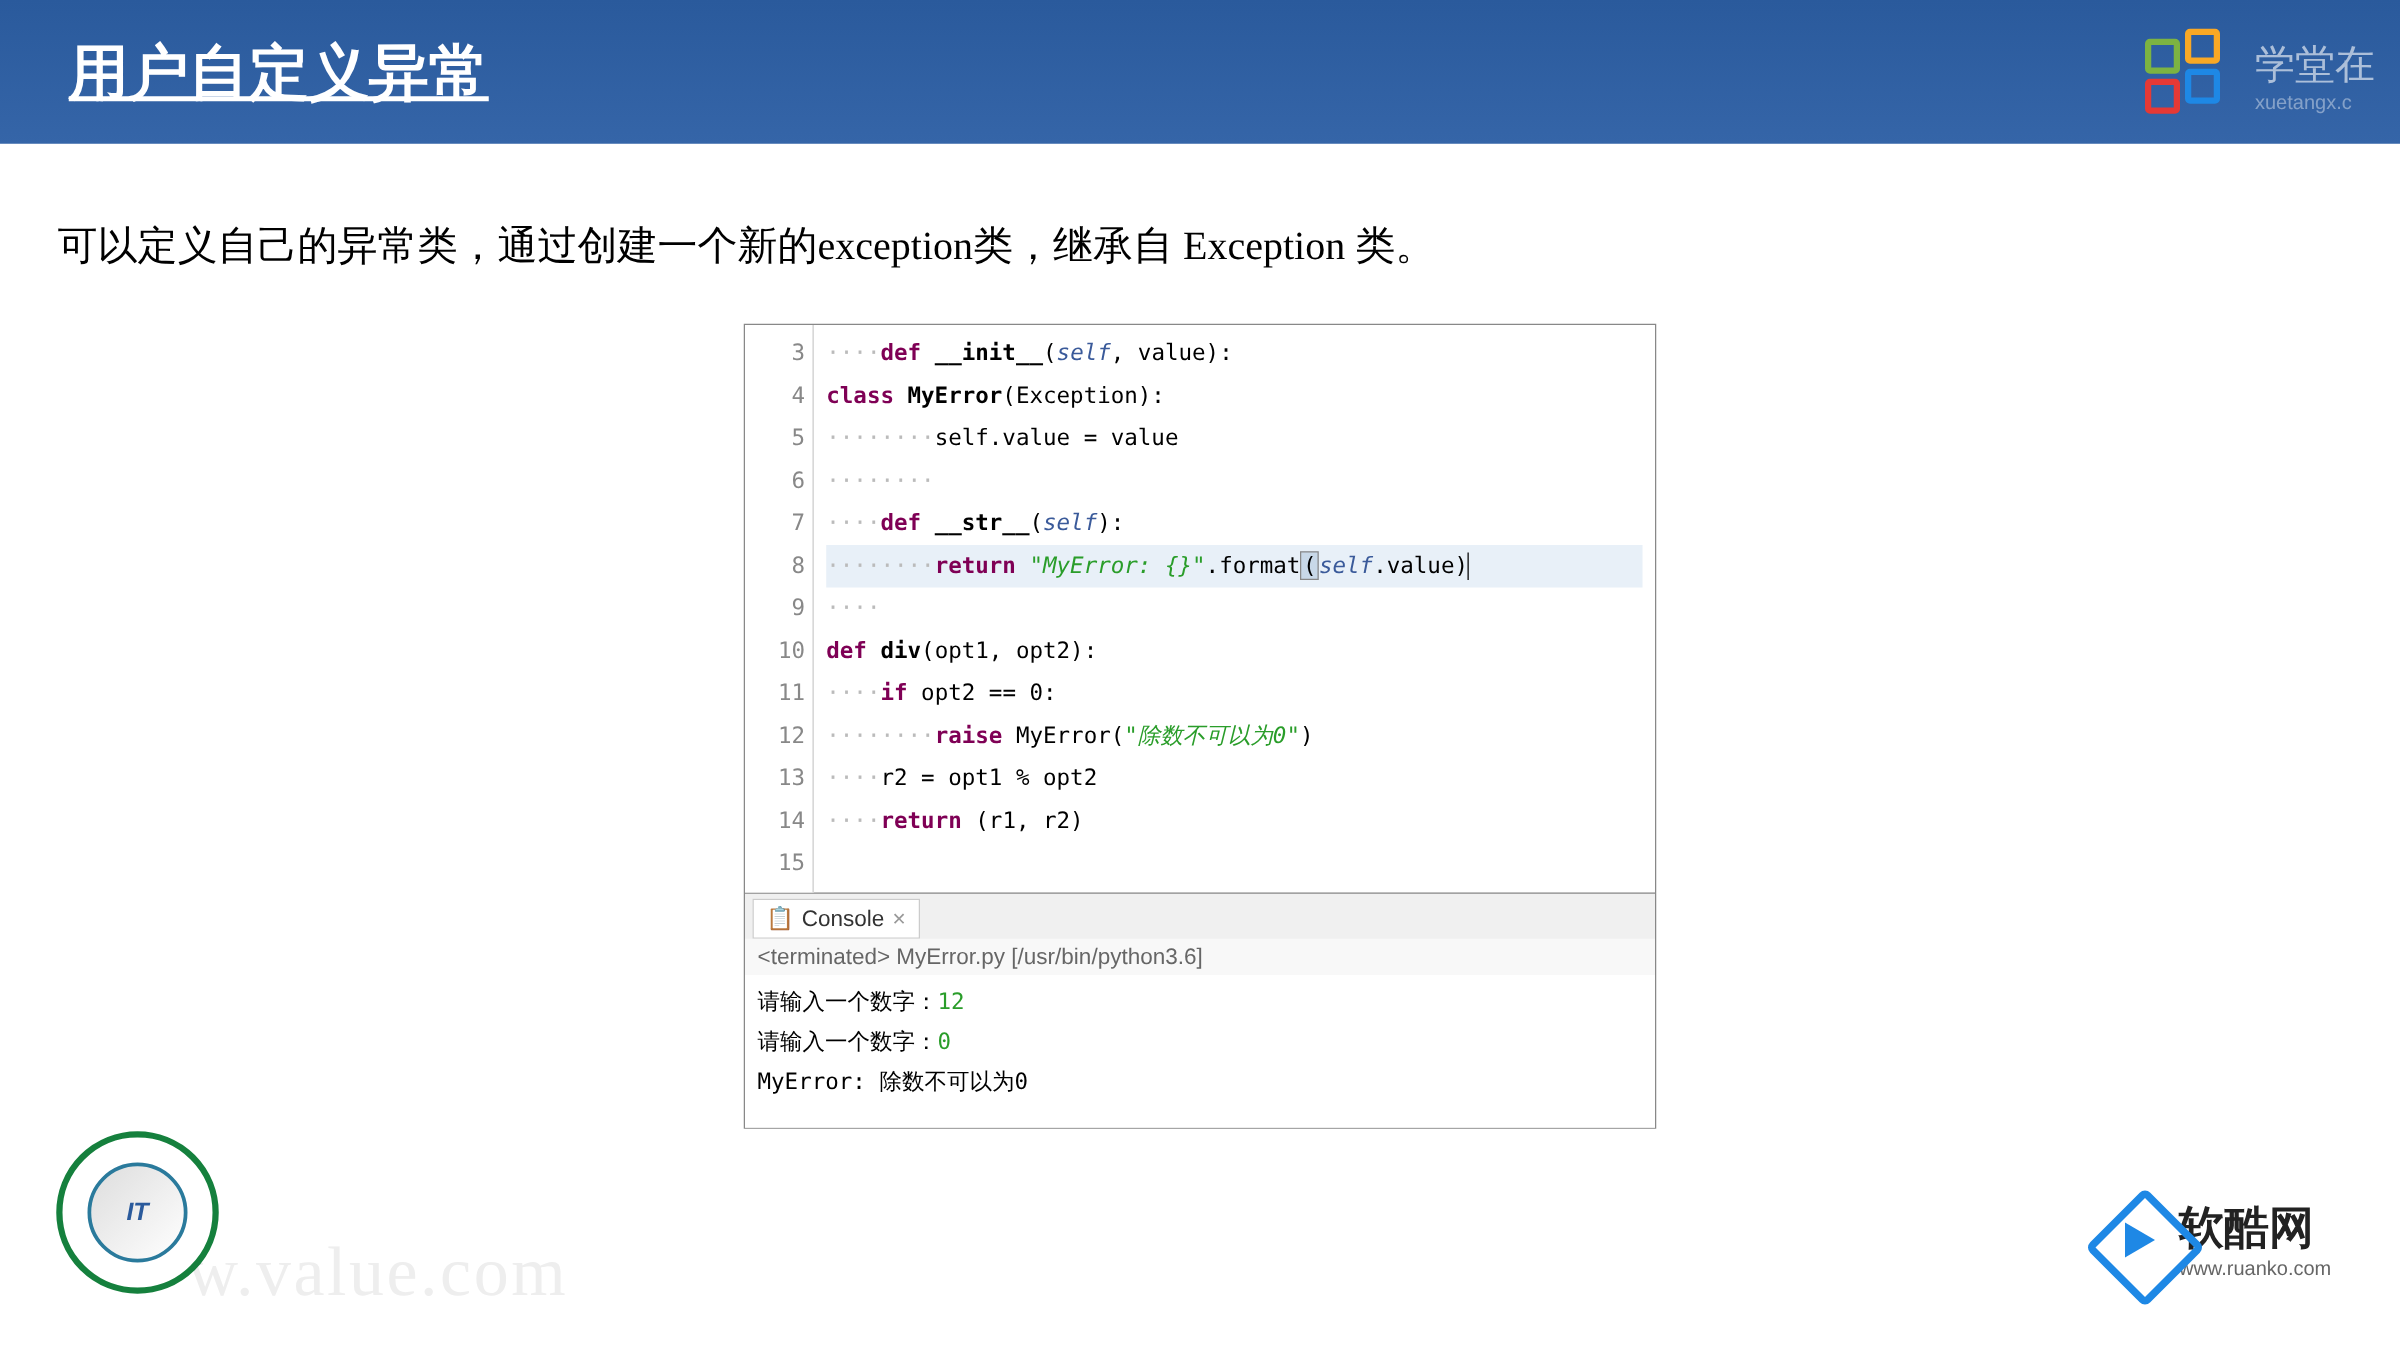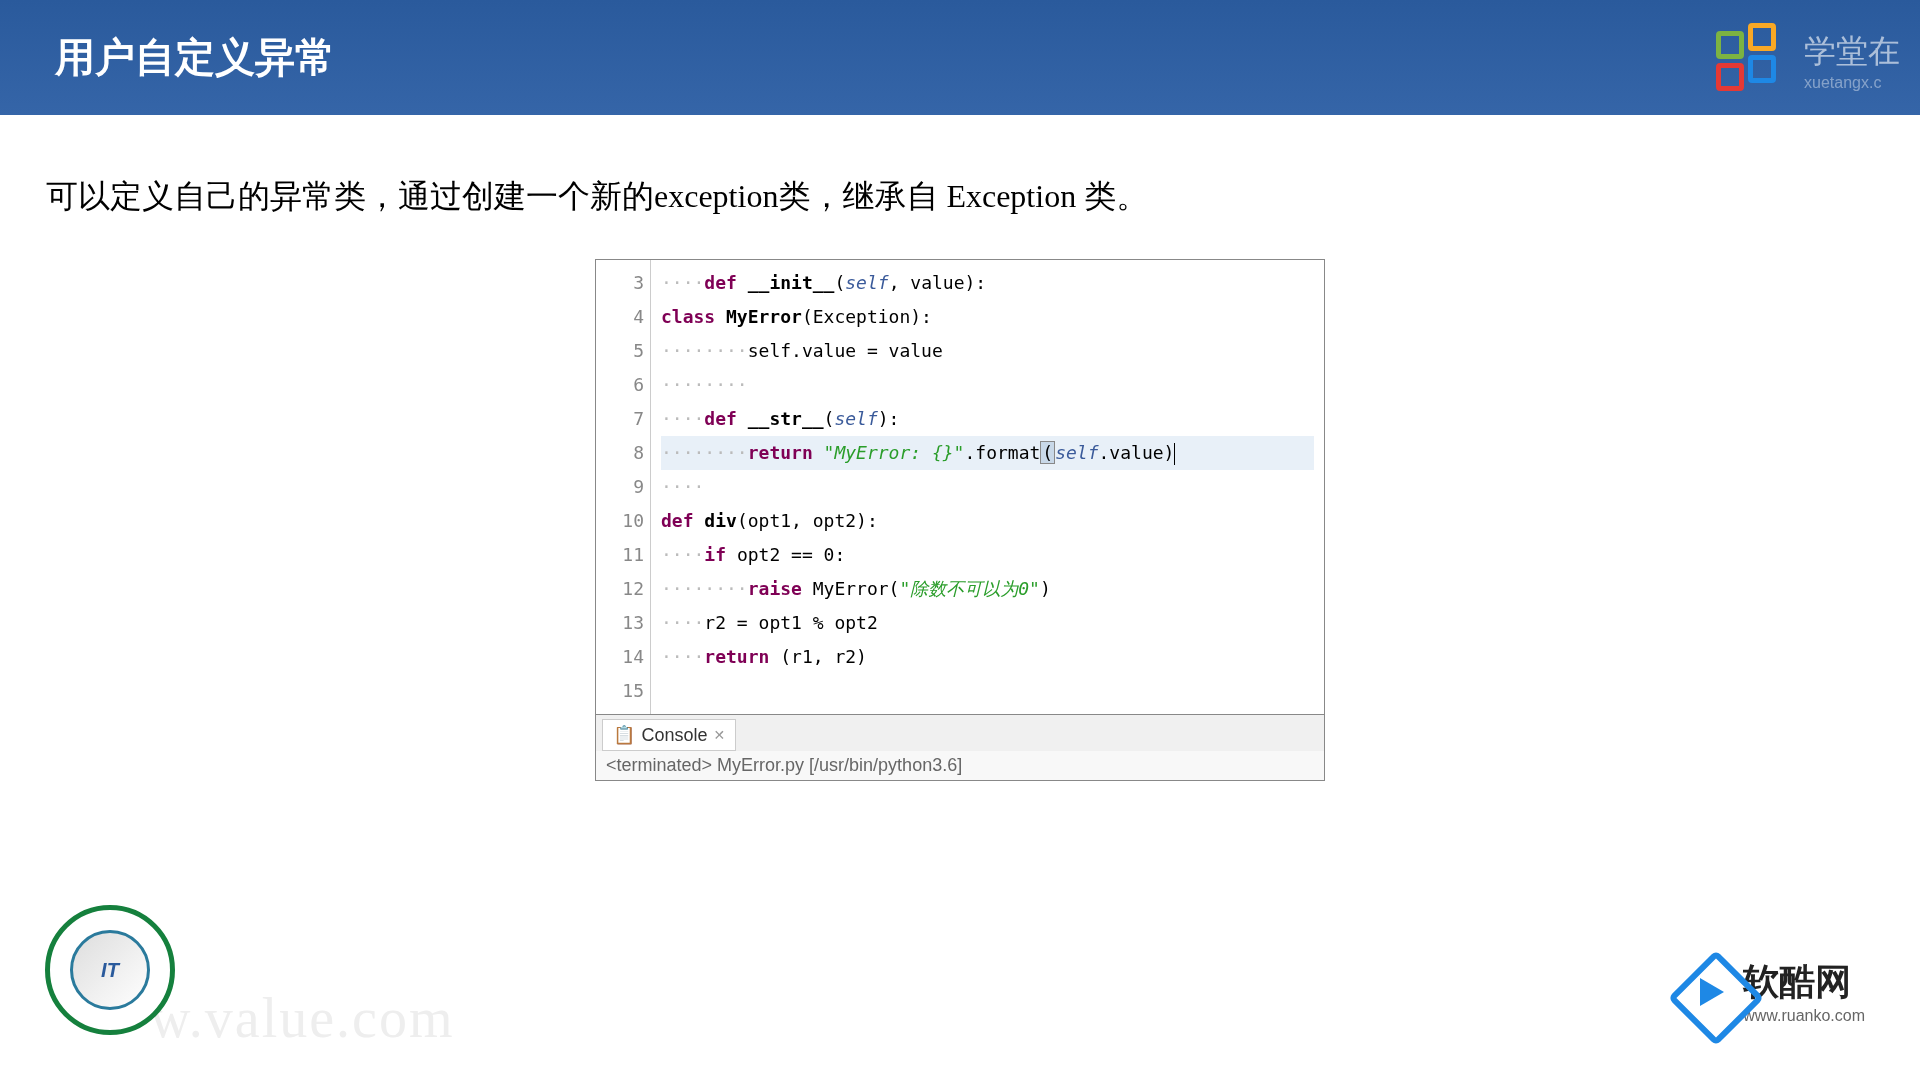--- a/index.html
+++ b/index.html
@@ -15,22 +15,23 @@
     width: 100%;
     height: 115px;
     background: linear-gradient(to bottom, #2a5a9c, #3565a8);
     display: flex;
     align-items: center;
     padding-left: 55px;
     position: relative;
   }
   .header-title {
     color: #ffffff;
-    font-size: 40px;
+    font-size: 48px;
     font-weight: bold;
+    text-decoration: underline;
   }
   .brand-logo {
     position: absolute;
     right: 20px;
     top: 30px;
     display: flex;
     align-items: center;
     gap: 28px;
   }
   .brand-squares {
@@ -234,20 +235,25 @@
       <div class="cl"><span class="dots">····</span><span class="kw">return</span><span> (r1, r2)</span></div>
     </div>
   </div>
   <div class="console-panel">
     <div class="console-tab">
       <span>📋</span>
       <span>Console</span>
       <span class="x">✕</span>
     </div>
     <div class="console-sub">&lt;terminated&gt; MyError.py [/usr/bin/python3.6]</div>
+    <div class="console-out">
+      <div><span>请输入一个数字：</span><span class="input-val">12</span></div>
+      <div><span>请输入一个数字：</span><span class="input-val">0</span></div>
+      <div>MyError: 除数不可以为0</div>
+    </div>
   </div>
 </div>
 
 <div class="watermark">w.value.com</div>
 
 <div class="badge">
   <div class="badge-inner">IT</div>
 </div>
 
 <div class="footer-logo">

